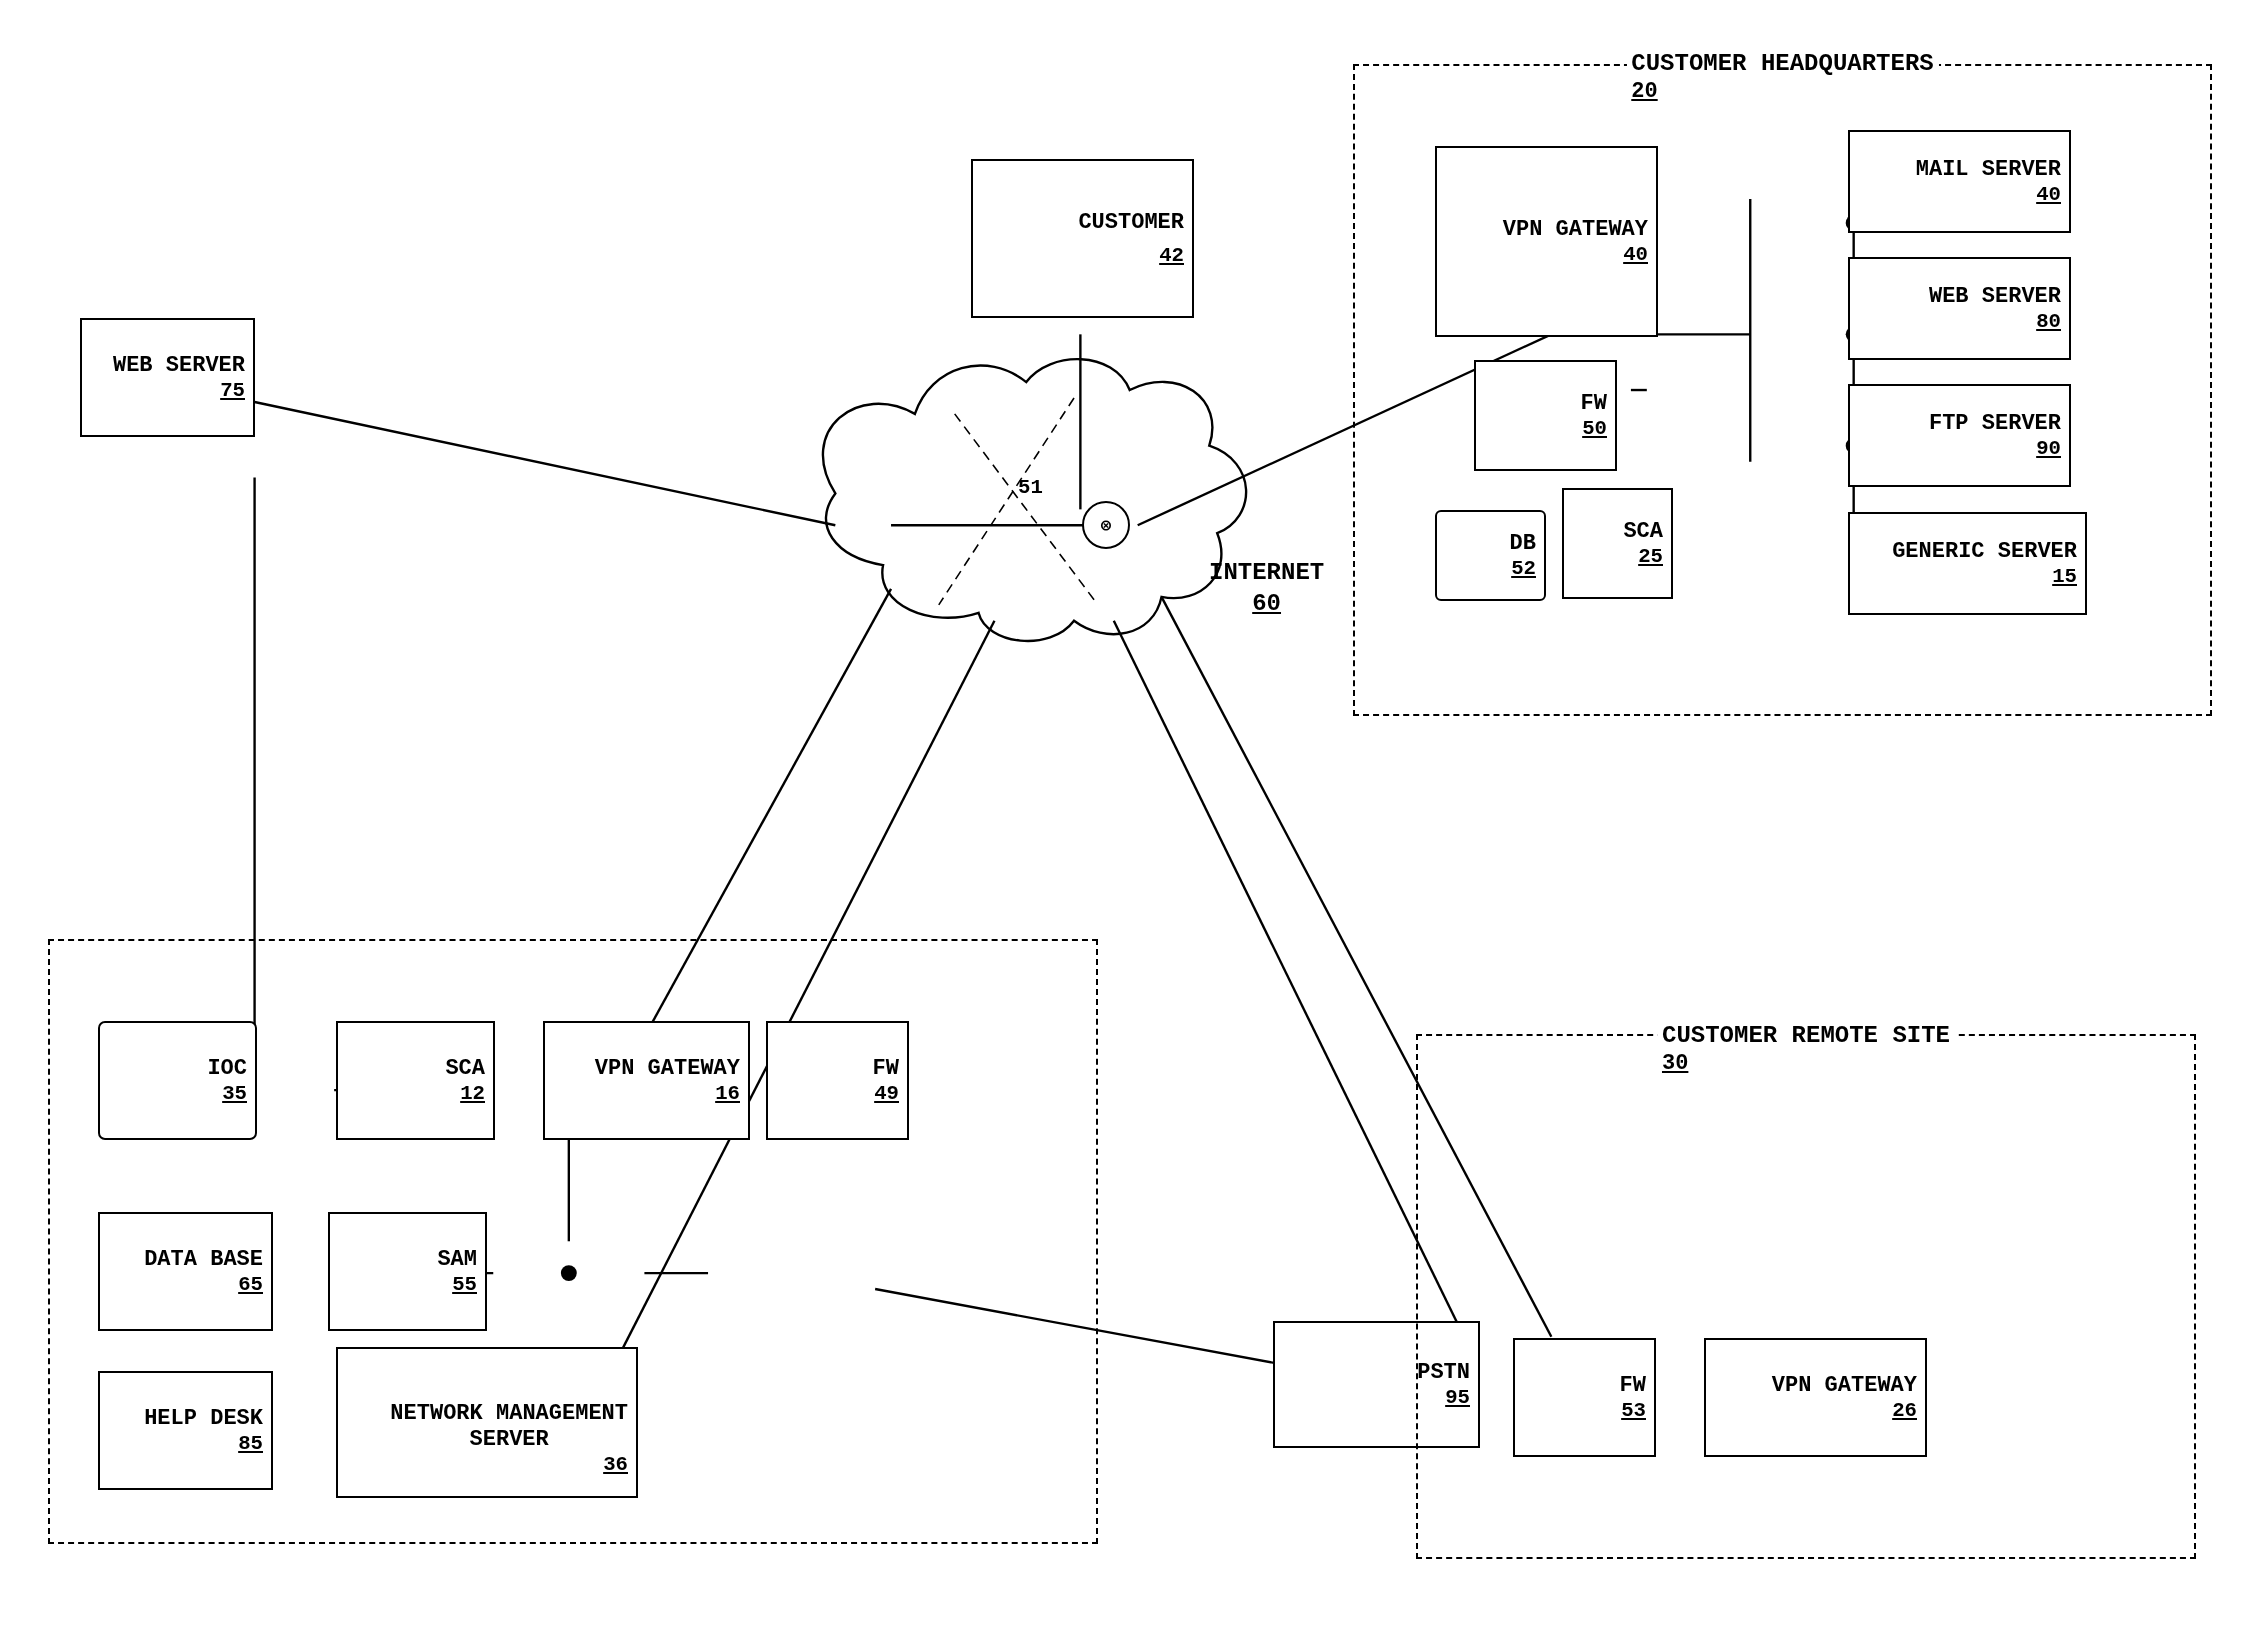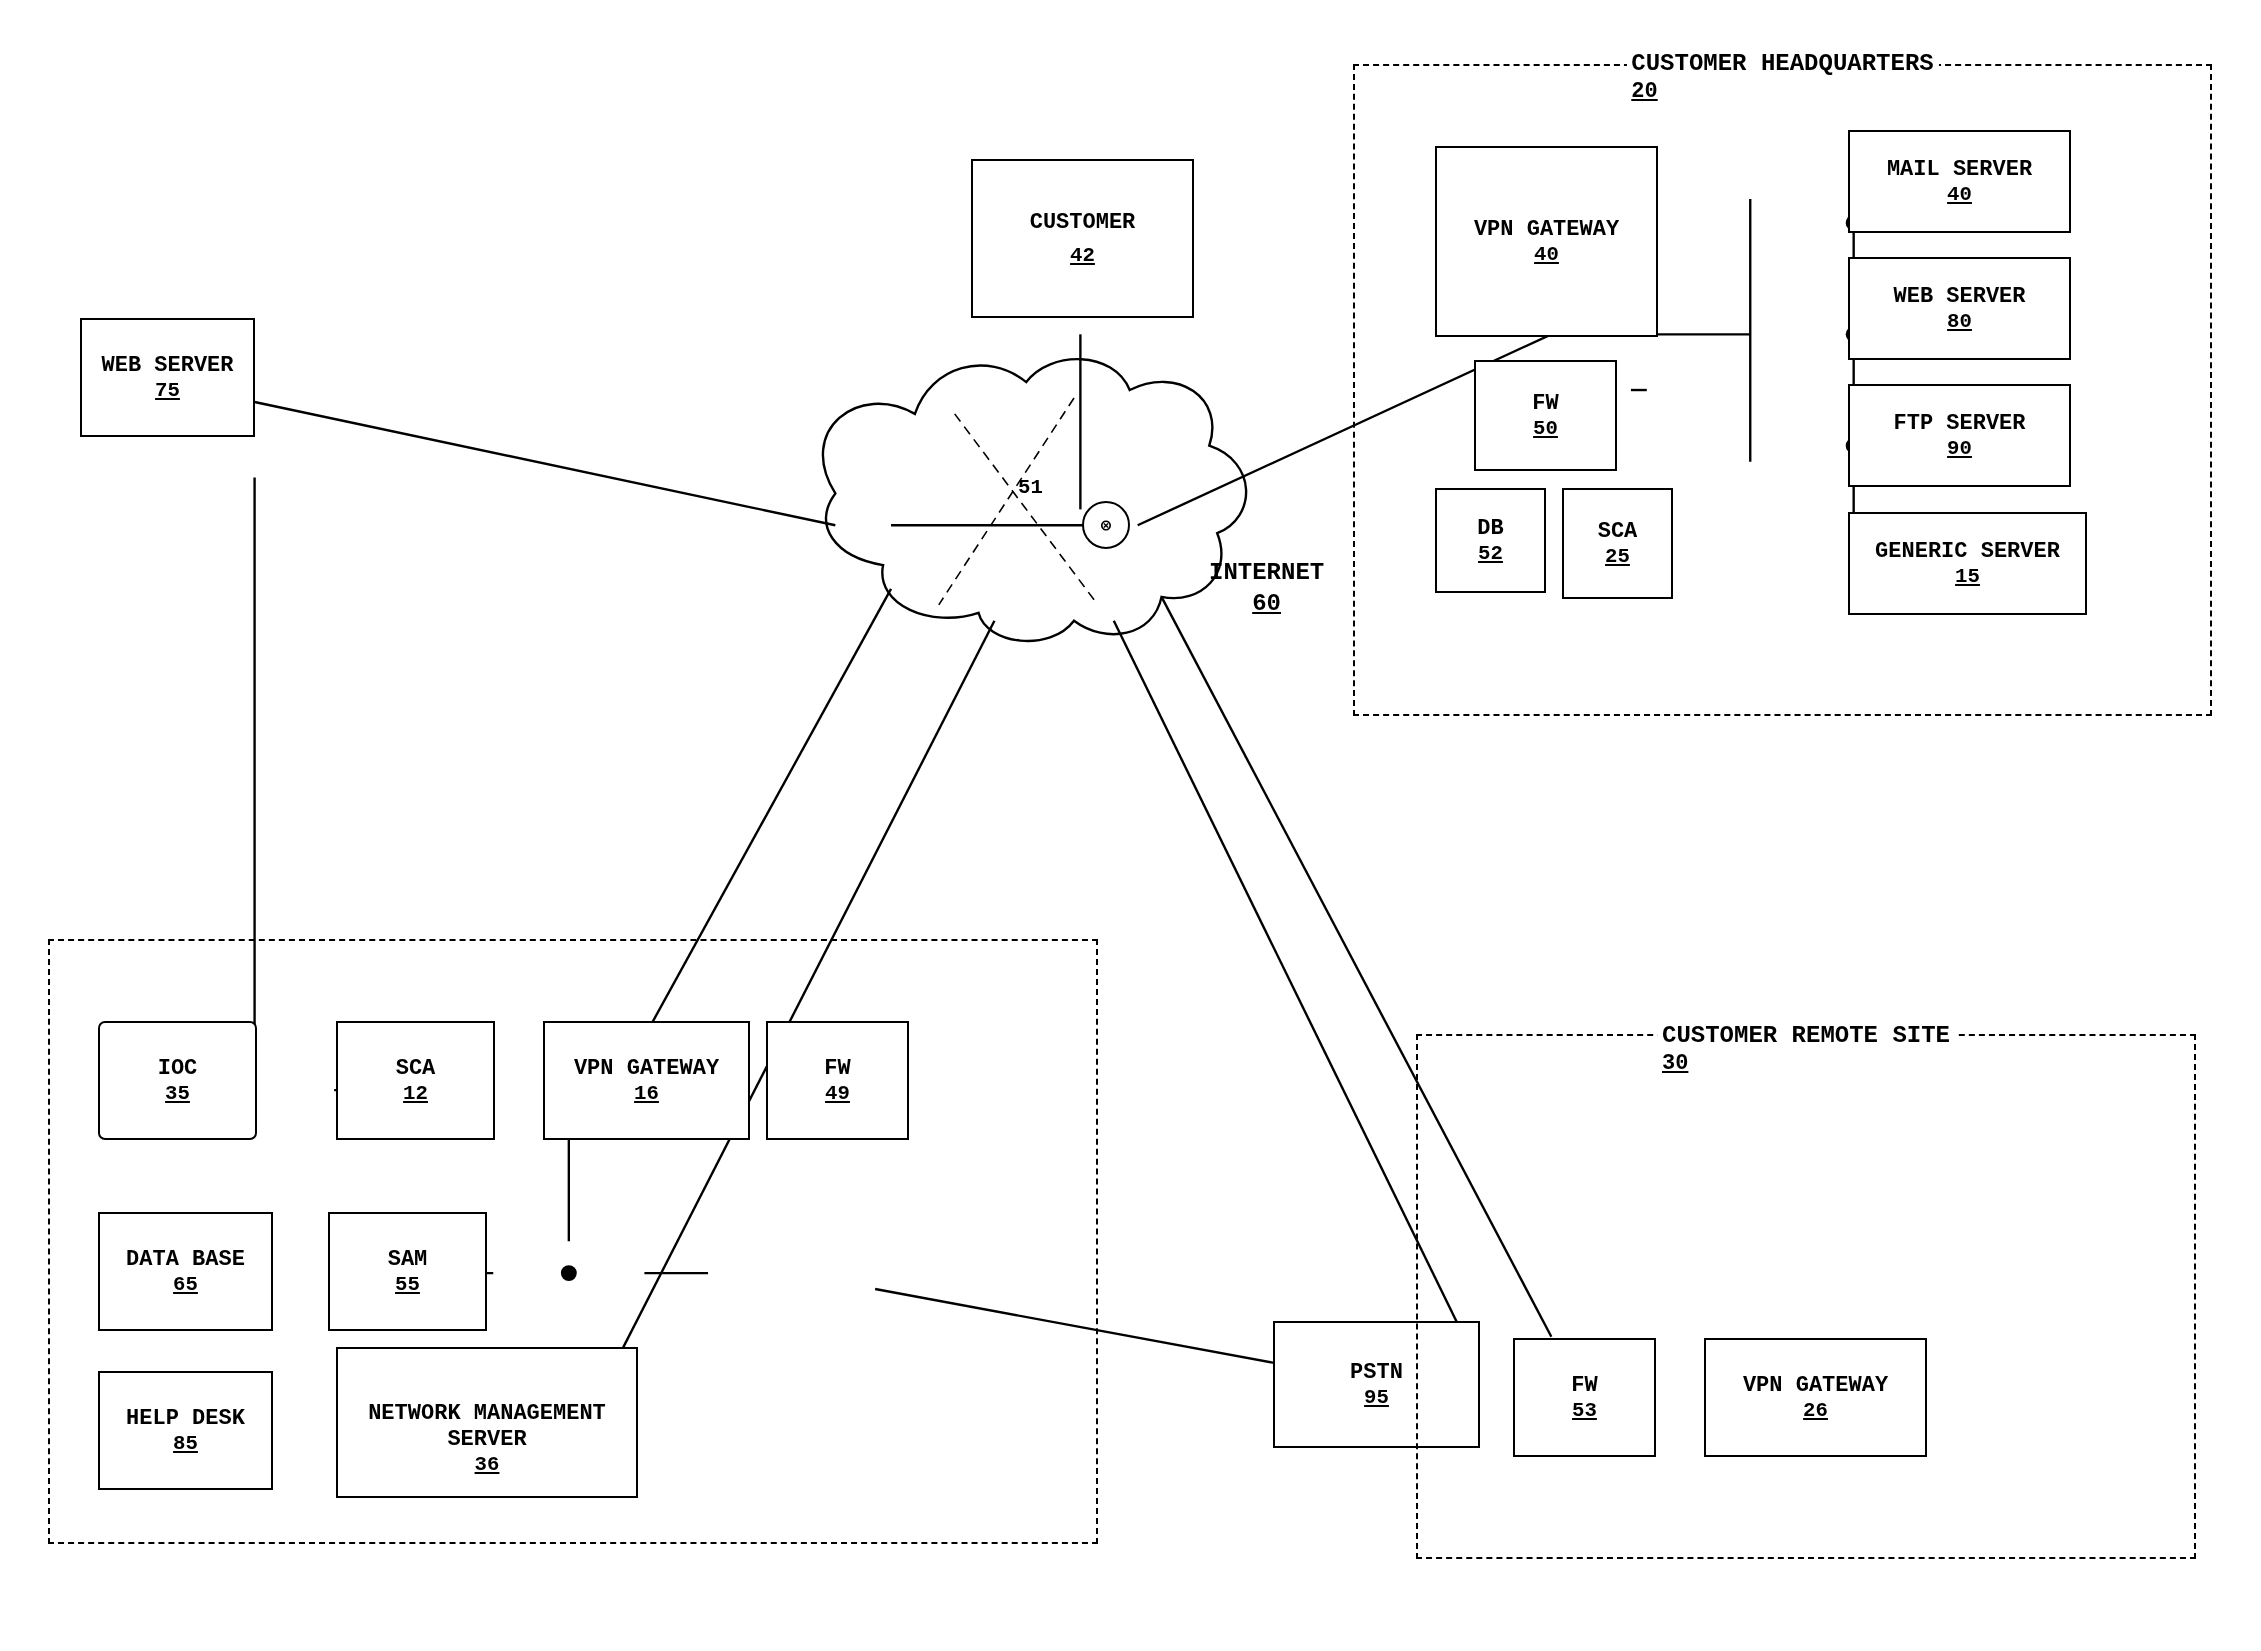--- a/index.html
+++ b/index.html
@@ -16,21 +16,21 @@
       height: 1652px;
       position: relative;
       background: #fff;
     }
     .node {
       position: absolute;
       border: 2.4px solid #000;
       background: #fff;
       display: flex;
       flex-direction: column;
-      align-items: center;
+      align-items: flex-end;
       justify-content: center;
       text-align: center;
       font-size: 22px;
       font-weight: bold;
       font-family: 'Courier New', Courier, monospace;
       padding: 4.8px 8px;
     }
     .node .label {
       font-size: 22px;
       font-weight: bold;
@@ -203,21 +203,21 @@
     <div class="node" style="position:absolute; left:80px; top:80px; width:223px; height:191px;">
       <span class="label">VPN GATEWAY</span>
       <span class="num">40</span>
     </div>
 
     <div class="node" style="position:absolute; left:119px; top:294px; width:143px; height:111px;">
       <span class="label">FW</span>
       <span class="num">50</span>
     </div>
 
-    <div class="node" style="position:absolute; left:80px; top:422px; width:111px; height:105px;">
+    <div class="node" style="position:absolute; left:80px; top:444px; width:111px; height:91px;border-radius:6px;">
       <span class="label">DB</span>
       <span class="num">52</span>
     </div>
 
     <div class="node" style="position:absolute; left:207px; top:422px; width:111px; height:111px;">
       <span class="label">SCA</span>
       <span class="num">25</span>
     </div>
 
     <div class="node" style="position:absolute; left:493px; top:64px; width:223px; height:103px;">

